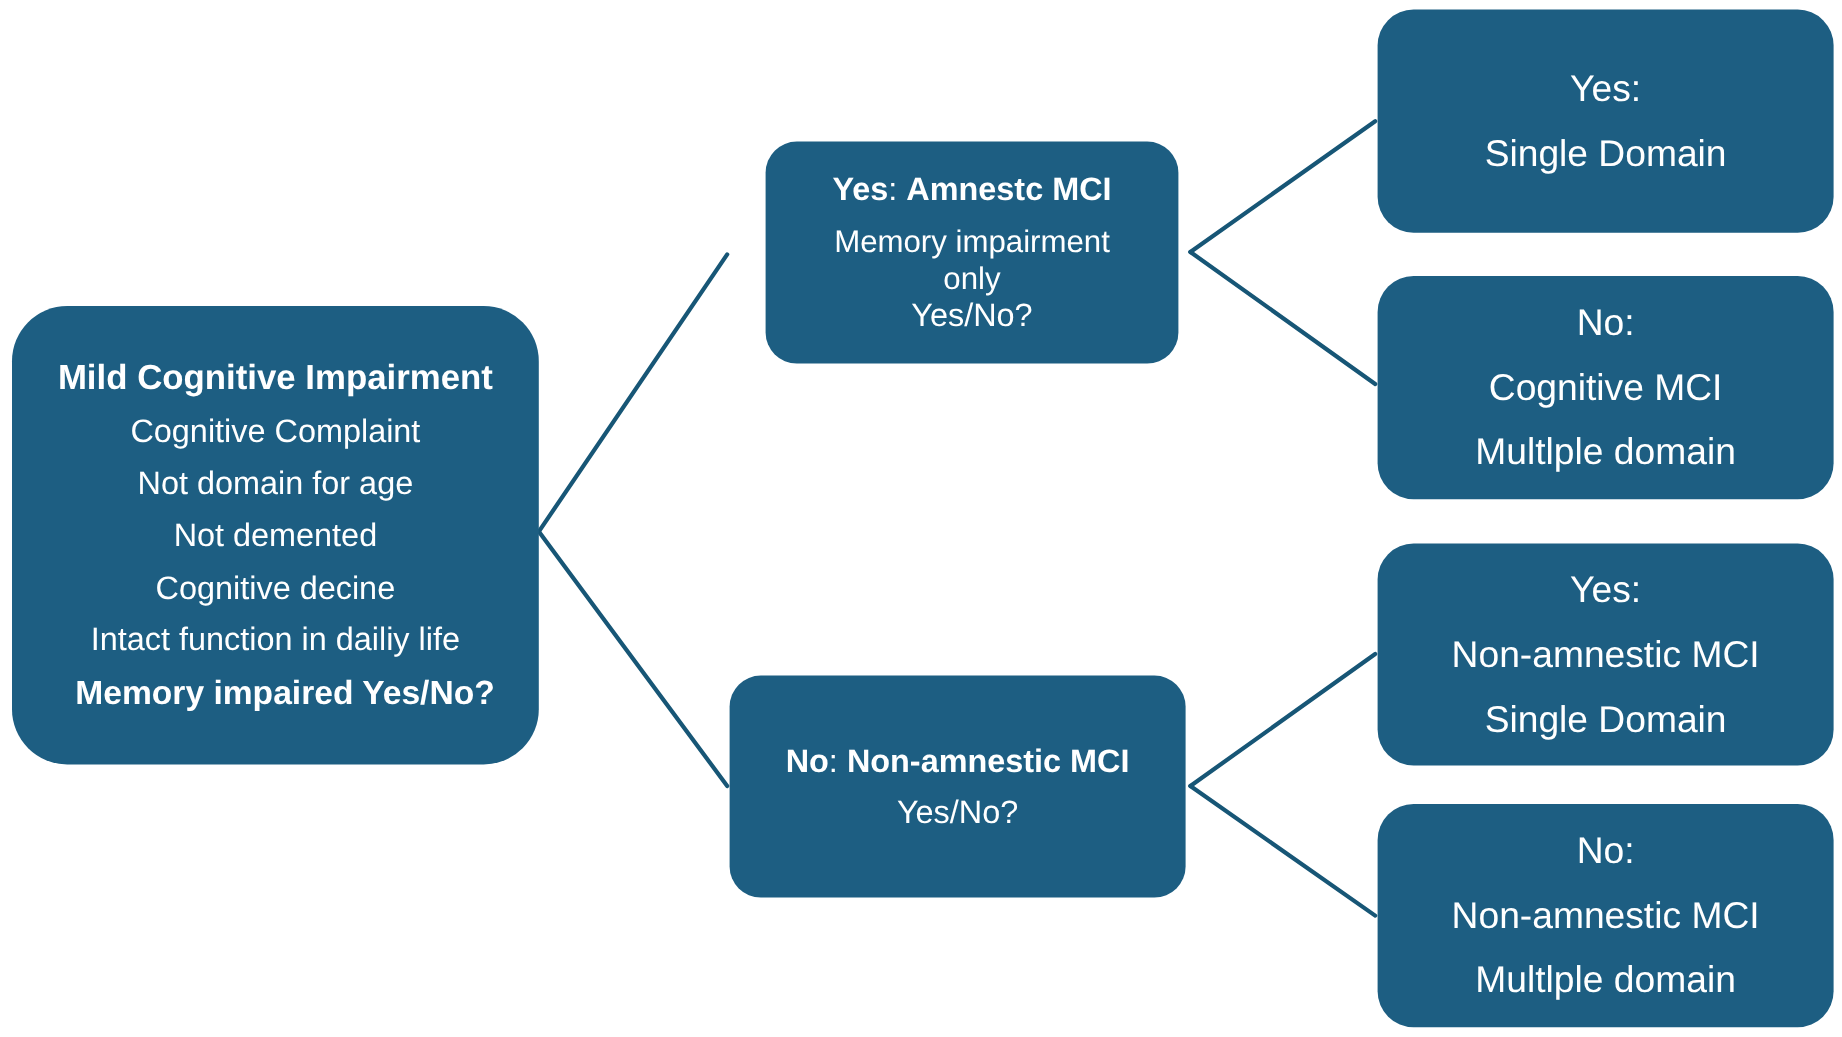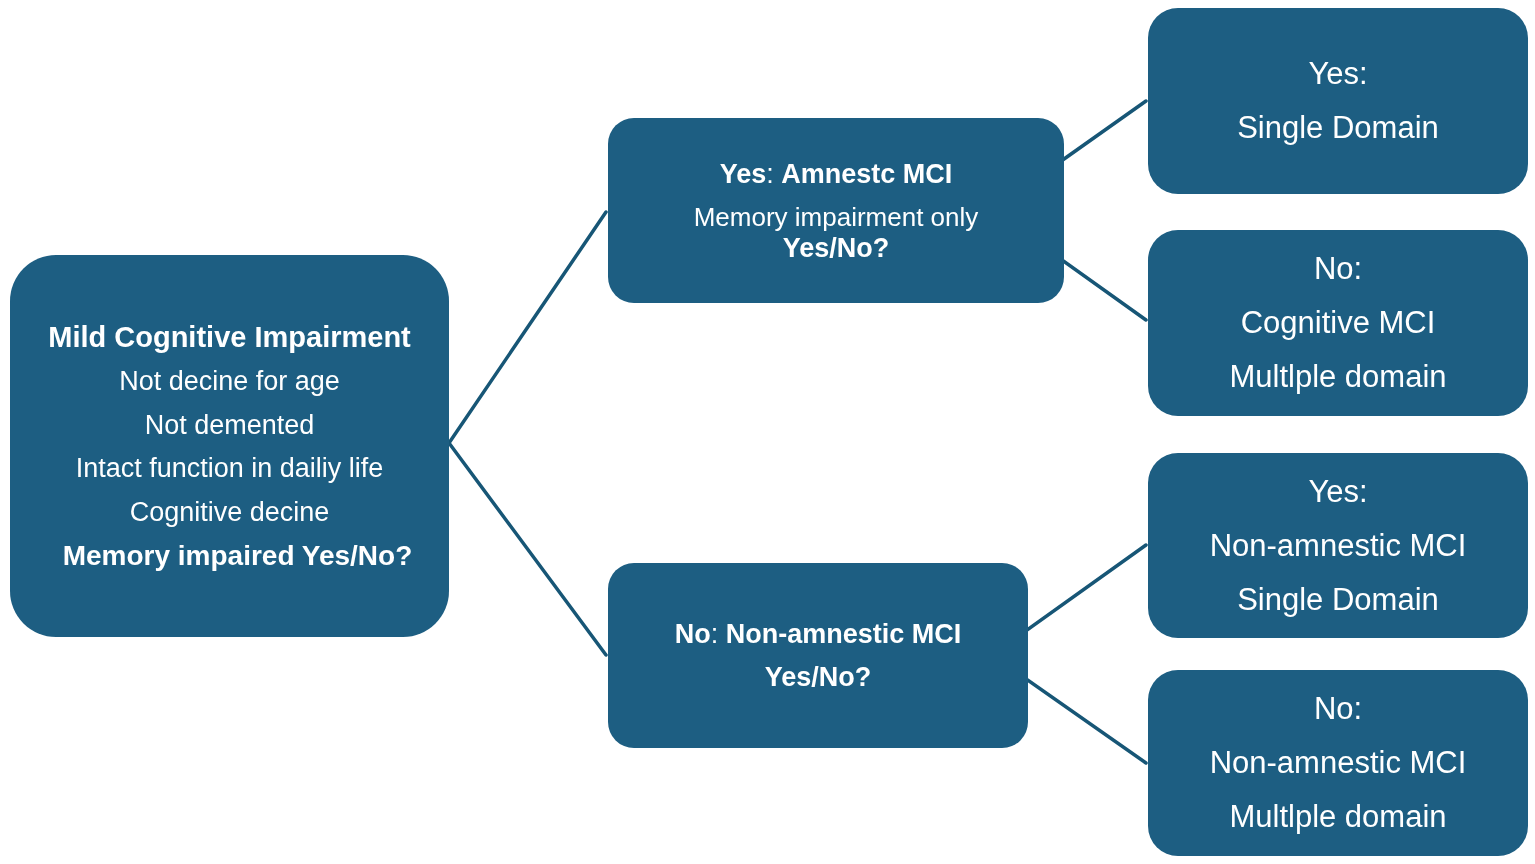--- a/index.html
+++ b/index.html
@@ -53,37 +53,37 @@
   .root-question {
     font-size: 28px;
     font-weight: bold;
     line-height: 44px;
     margin-left: 16px;
   }
   .branch-node {
     border-radius: 26px;
     padding: 0 30px;
   }
-  .branch-yes { left: 608px; top: 118px; width: 456px; height: 185px; }
-  .branch-no  { left: 608px; top: 563px; width: 420px; height: 185px; }
+  .branch-yes { left: 638px; top: 118px; width: 344px; height: 185px; }
+  .branch-no  { left: 608px; top: 563px; width: 380px; height: 185px; }
   .branch-heading {
     font-size: 27px;
     font-weight: bold;
     line-height: 32px;
     margin-bottom: 12px;
   }
   .branch-heading .sep { font-weight: normal; }
   .branch-body {
     font-size: 26px;
     line-height: 31px;
     text-align: center;
   }
   .branch-question {
     font-size: 27px;
-    font-weight: bold;
+    font-weight: normal;
     line-height: 31px;
   }
   .outcome-node {
     left: 1148px;
     width: 380px;
     border-radius: 30px;
     padding: 0 16px;
     font-size: 31px;
     line-height: 54px;
   }
@@ -101,24 +101,25 @@
     <line x1="449" y1="443" x2="606" y2="212"></line>
     <line x1="449" y1="443" x2="606" y2="655"></line>
     <line x1="992" y1="210" x2="1146" y2="101"></line>
     <line x1="992" y1="210" x2="1146" y2="320"></line>
     <line x1="992" y1="655" x2="1146" y2="545"></line>
     <line x1="992" y1="655" x2="1146" y2="763"></line>
   </svg>
 
   <div class="node root-node">
     <div class="root-title">Mild Cognitive Impairment</div>
-    <div class="root-line">Not decine for age</div>
+    <div class="root-line">Cognitive Complaint</div>
+    <div class="root-line">Not domain for age</div>
     <div class="root-line">Not demented</div>
+    <div class="root-line">Cognitive decine</div>
     <div class="root-line">Intact function in dailiy life</div>
-    <div class="root-line">Cognitive decine</div>
     <div class="root-question">Memory impaired Yes/No?</div>
   </div>
 
   <div class="node branch-node branch-yes">
     <div class="branch-heading">
       <b>Yes</b><span class="sep">: </span><b>Amnestc MCI</b>
     </div>
     <div class="branch-body">Memory impairment only</div>
     <div class="branch-question">Yes/No?</div>
   </div>

